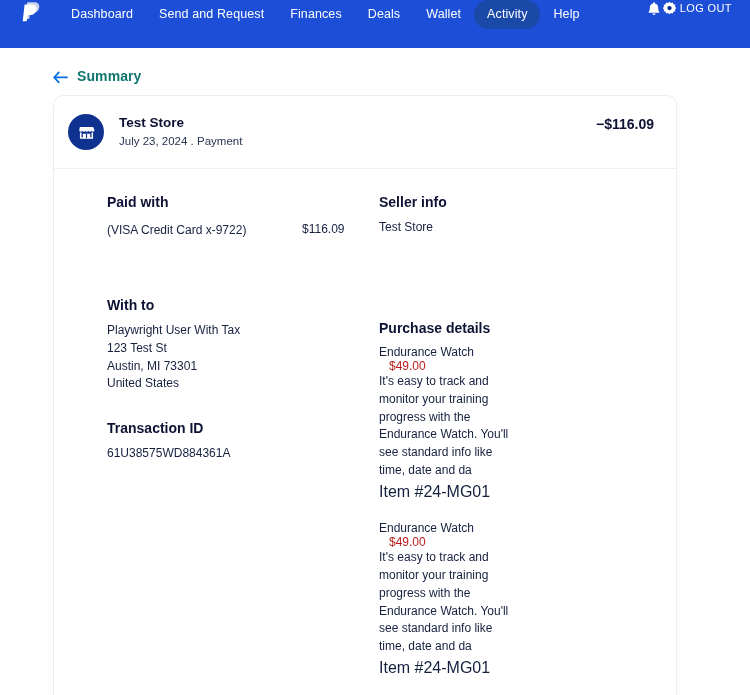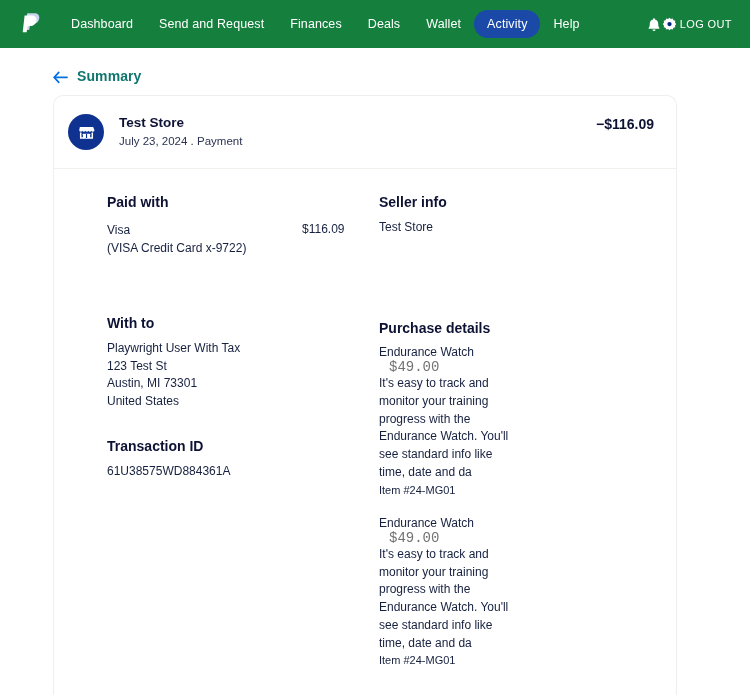--- a/index.html
+++ b/index.html
@@ -13,23 +13,23 @@
   body {
     font-family: "Liberation Sans", sans-serif;
     background: #ffffff;
     color: #0d1235;
     -webkit-font-smoothing: antialiased;
   }
 
   
   .topnav {
     height: 48px;
-    background: #15803d;
-    display: flex;
-    align-items: center;
+    background: #1d4ed8;
+    display: flex;
+    align-items: flex-start;
     padding: 0 18px 0 20px;
     position: relative;
   }
 
   .pp-logo {
     width: 22px;
     height: 26px;
     position: relative;
     flex: 0 0 auto;
     margin-right: 16px;
@@ -229,36 +229,35 @@
     flex-direction: column;
   }
 
   .item-name {
     font-size: 12px;
     color: #16203f;
     flex: 1;
   }
 
   .item-price {
-    font-size: 14px;
-    color: #737373;
+    font-size: 12px;
+    color: #b91c1c;
     white-space: nowrap;
     padding-left: 10px;
-    font-family: Liberation Mono, monospace;
   }
 
   .item-desc {
     font-size: 12px;
     color: #16203f;
     line-height: 1.48;
     max-width: 134px;
   }
 
   .item-sku {
-    font-size: 11px;
+    font-size: 16px;
     color: #16203f;
     line-height: 1.48;
   }
 </style>
 </head>
 <body>
 
 <div class="topnav">
 
   <div class="pp-logo">
@@ -324,21 +323,20 @@
   </div>
 
   <div class="card-body">
 
     <div class="col-left">
 
       <div>
         <div class="sec-title">Paid with</div>
         <div class="paid-row">
           <div class="paid-name">
-            <div class="txt">Visa</div>
             <div class="txt">(VISA Credit Card x-9722)</div>
           </div>
           <div class="paid-val">$116.09</div>
         </div>
       </div>
 
       <div class="block-gap-lg"></div>
 
       <div>
         <div class="sec-title tight">With to</div>

